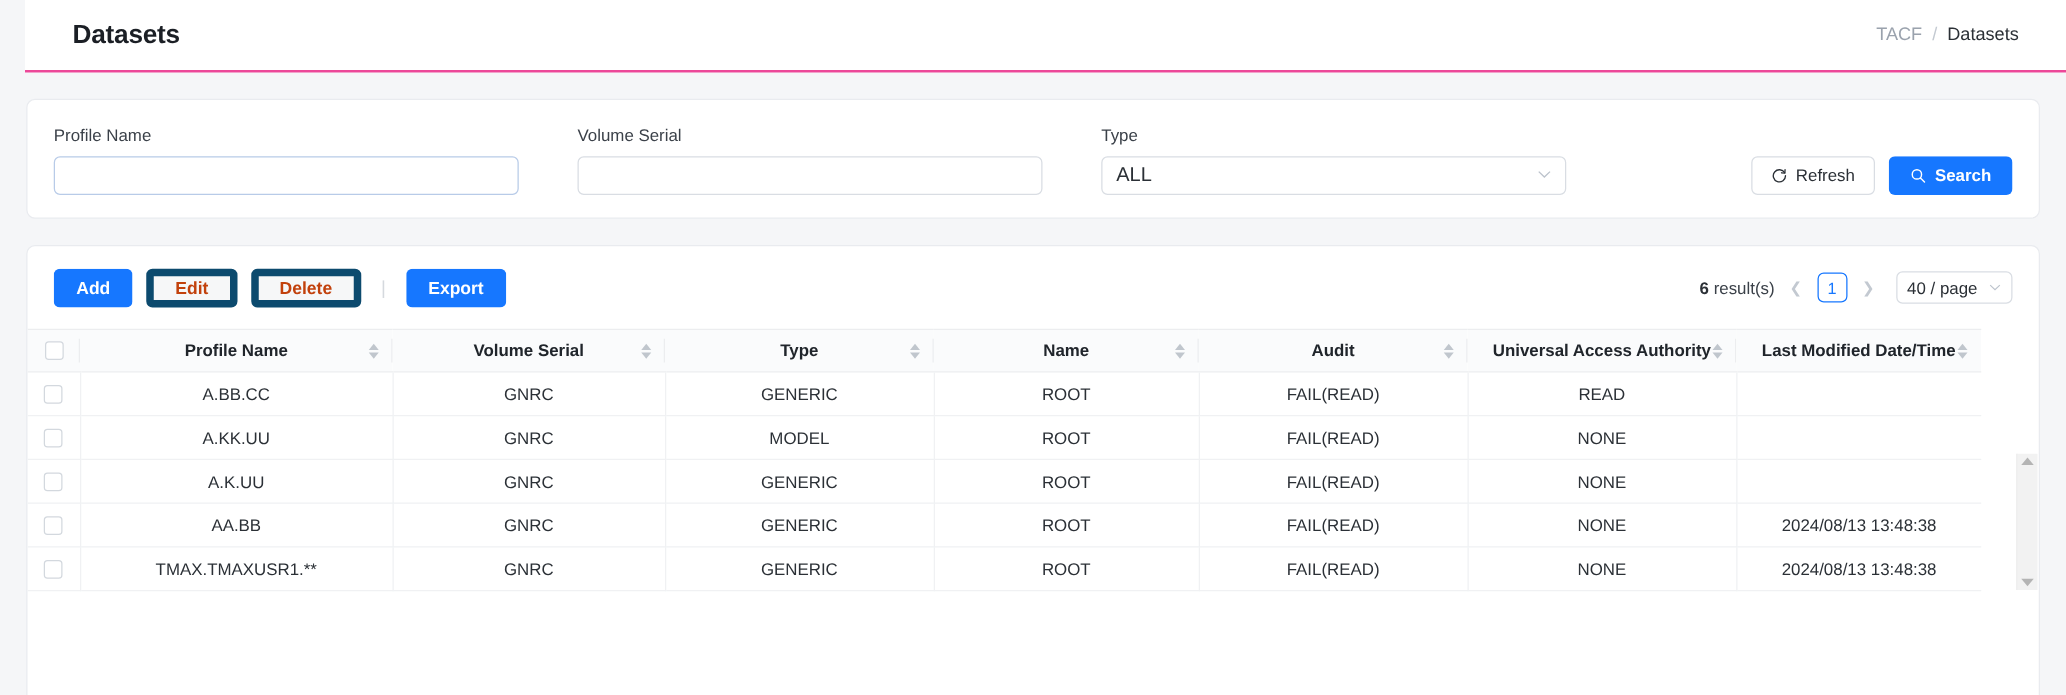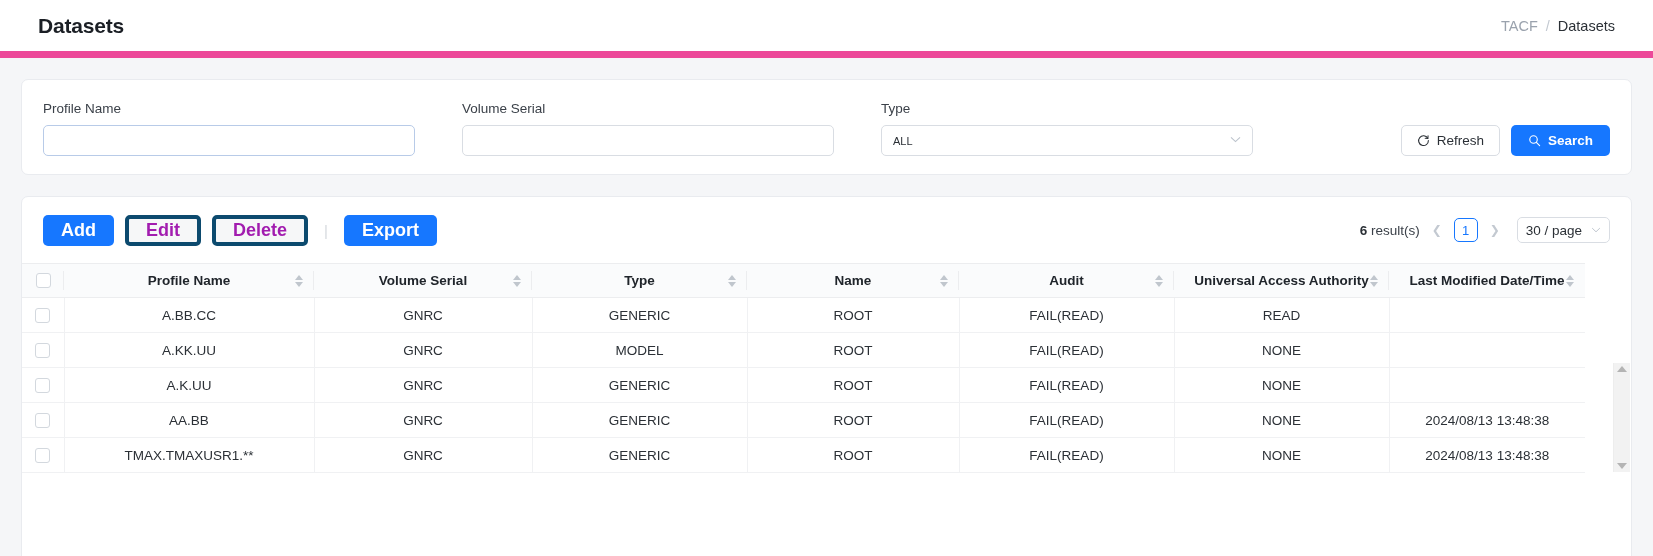--- a/index.html
+++ b/index.html
@@ -13,21 +13,22 @@
   }
 
   
   .page-header {
     height: 58px;
     background: #ffffff;
     display: flex;
     align-items: center;
     justify-content: space-between;
     padding: 0 38px 0 38px;
-    border-bottom: 7px solid #ec4899;
+    border-bottom: 2px solid #ec4899;
+    margin-left: 20px;
   }
   .page-title {
     font-size: 21px;
     font-weight: bold;
     color: #1b1f25;
     letter-spacing: -0.2px;
   }
   .breadcrumb {
     display: flex;
     align-items: center;
@@ -73,21 +74,21 @@
 
   .select-box {
     height: 31px;
     border: 1px solid #d9dde3;
     border-radius: 5px;
     background: #fff;
     display: flex;
     align-items: center;
     justify-content: space-between;
     padding: 0 11px;
-    font-size: 11px;
+    font-size: 16px;
     color: #2b3036;
     cursor: pointer;
   }
   .caret {
     color: #bcc3cc;
     font-size: 9px;
     line-height: 1;
   }
 
   .filter-actions {
@@ -139,27 +140,27 @@
     height: 66px;
     display: flex;
     align-items: center;
     padding: 0 21px;
     gap: 11px;
   }
   .btn-tool {
     height: 31px;
     padding: 0 17px;
     border-radius: 5px;
-    font-size: 18px;
+    font-size: 14px;
     font-weight: bold;
   }
   .btn-disabled {
     background: #f6f7f8;
-    border: 4px solid #0c4a6e;
-    color: #a21caf;
+    border: 6px solid #0c4a6e;
+    color: #c2410c;
     cursor: not-allowed;
   }
   .tool-sep {
     color: #d5d9de;
     padding: 0 5px;
     font-size: 15px;
     user-select: none;
   }
   .pager {
     margin-left: auto;
@@ -376,21 +377,21 @@
     <button class="btn btn-tool btn-disabled">Delete</button>
     <span class="tool-sep">|</span>
     <button class="btn btn-primary btn-tool">Export</button>
 
     <div class="pager">
       <span><span class="count-num">6</span> <span>result(s)</span></span>
       <span class="pager-arrow">❮</span>
       <span class="pager-page">1</span>
       <span class="pager-arrow">❯</span>
       <span class="page-size">
-        <span>30 / page</span>
+        <span>40 / page</span>
         <span class="caret">
           <svg width="10" height="6" viewBox="0 0 11 7">
               <path d="M1 1.3 L5.5 5.6 L10 1.3" fill="none" stroke="#bcc3cc" stroke-width="1.1"></path>
             </svg>
         </span>
       </span>
     </div>
   </div>
 
   <div class="table-wrap">

